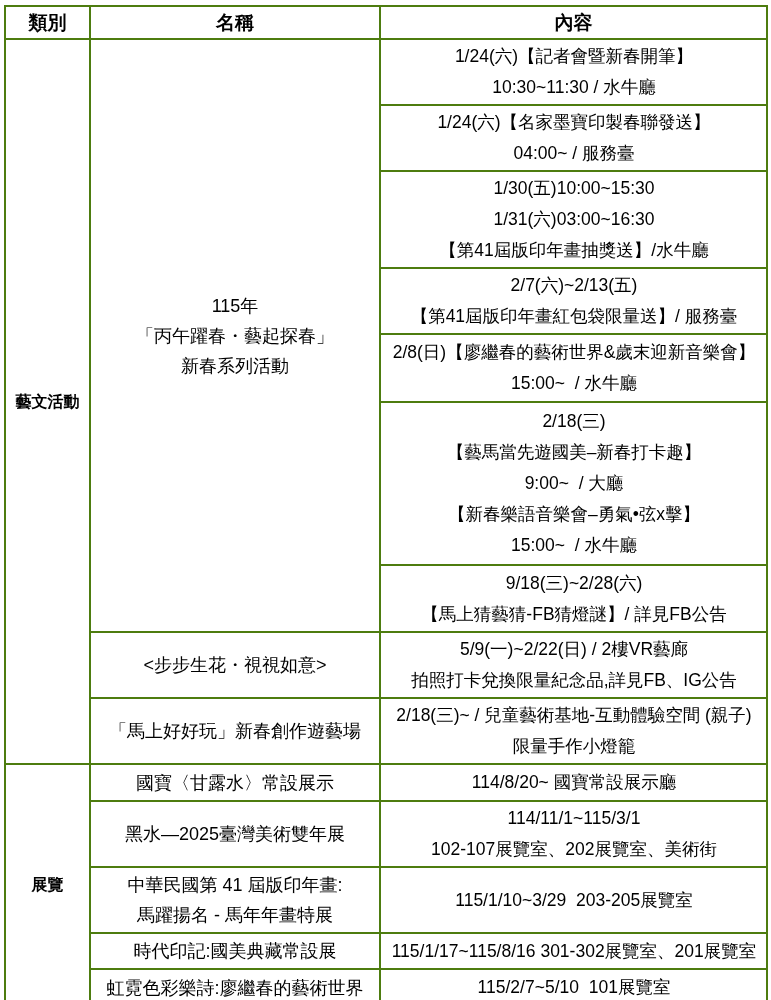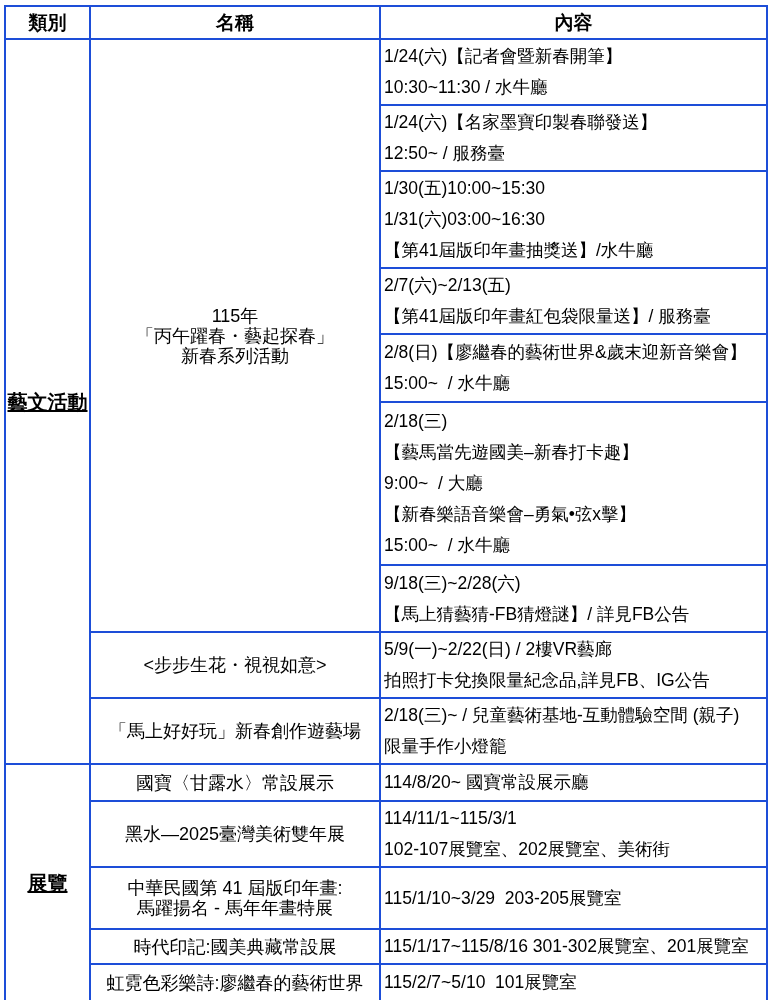--- a/index.html
+++ b/index.html
@@ -17,52 +17,51 @@
     background: #ffffff;
     overflow: hidden;
   }
   table.schedule {
     border-collapse: collapse;
     table-layout: fixed;
     width: 762px;
   }
   table.schedule th,
   table.schedule td {
-    border: 2px solid #1d4ed8;
+    border: 2px solid #4d7c0f;
     vertical-align: middle;
     overflow: hidden;
     box-sizing: border-box;
   }
   th.hdr {
     font-size: 19px;
     font-weight: bold;
     text-align: center;
     padding: 2px;
     height: 33px;
   }
   td.cat {
-    font-size: 20px;
+    font-size: 16px;
     font-weight: bold;
     text-align: center;
     padding: 1px;
     line-height: 24px;
-    text-decoration: underline;
   }
   td.name {
     font-size: 18px;
     font-weight: normal;
     text-align: center;
     white-space: pre-line;
-    line-height: 20px;
+    line-height: 30px;
     padding: 2px;
   }
   td.content {
     font-size: 17.5px;
     font-weight: normal;
-    text-align: left;
+    text-align: center;
     white-space: pre-wrap;
     line-height: 31px;
     padding: 1px 2px 1px 3px;
   }
 </style>
 </head>
 <body>
 
 <div class="page">
   <table class="schedule">
@@ -82,21 +81,21 @@
     <tr style="height:65px">
       <td class="cat" rowspan="9">藝文活動</td>
       <td class="name" rowspan="7">115年
 「丙午躍春・藝起探春」
 新春系列活動</td>
       <td class="content">1/24(六)【記者會暨新春開筆】
 10:30~11:30 / 水牛廳</td>
     </tr>
     <tr style="height:65px">
       <td class="content">1/24(六)【名家墨寶印製春聯發送】
-12:50~ / 服務臺</td>
+04:00~ / 服務臺</td>
     </tr>
     <tr style="height:97px">
       <td class="content">1/30(五)10:00~15:30
 1/31(六)03:00~16:30
 【第41屆版印年畫抽獎送】/水牛廳</td>
     </tr>
     <tr style="height:65px">
       <td class="content">2/7(六)~2/13(五)
 【第41屆版印年畫紅包袋限量送】/ 服務臺</td>
     </tr>

